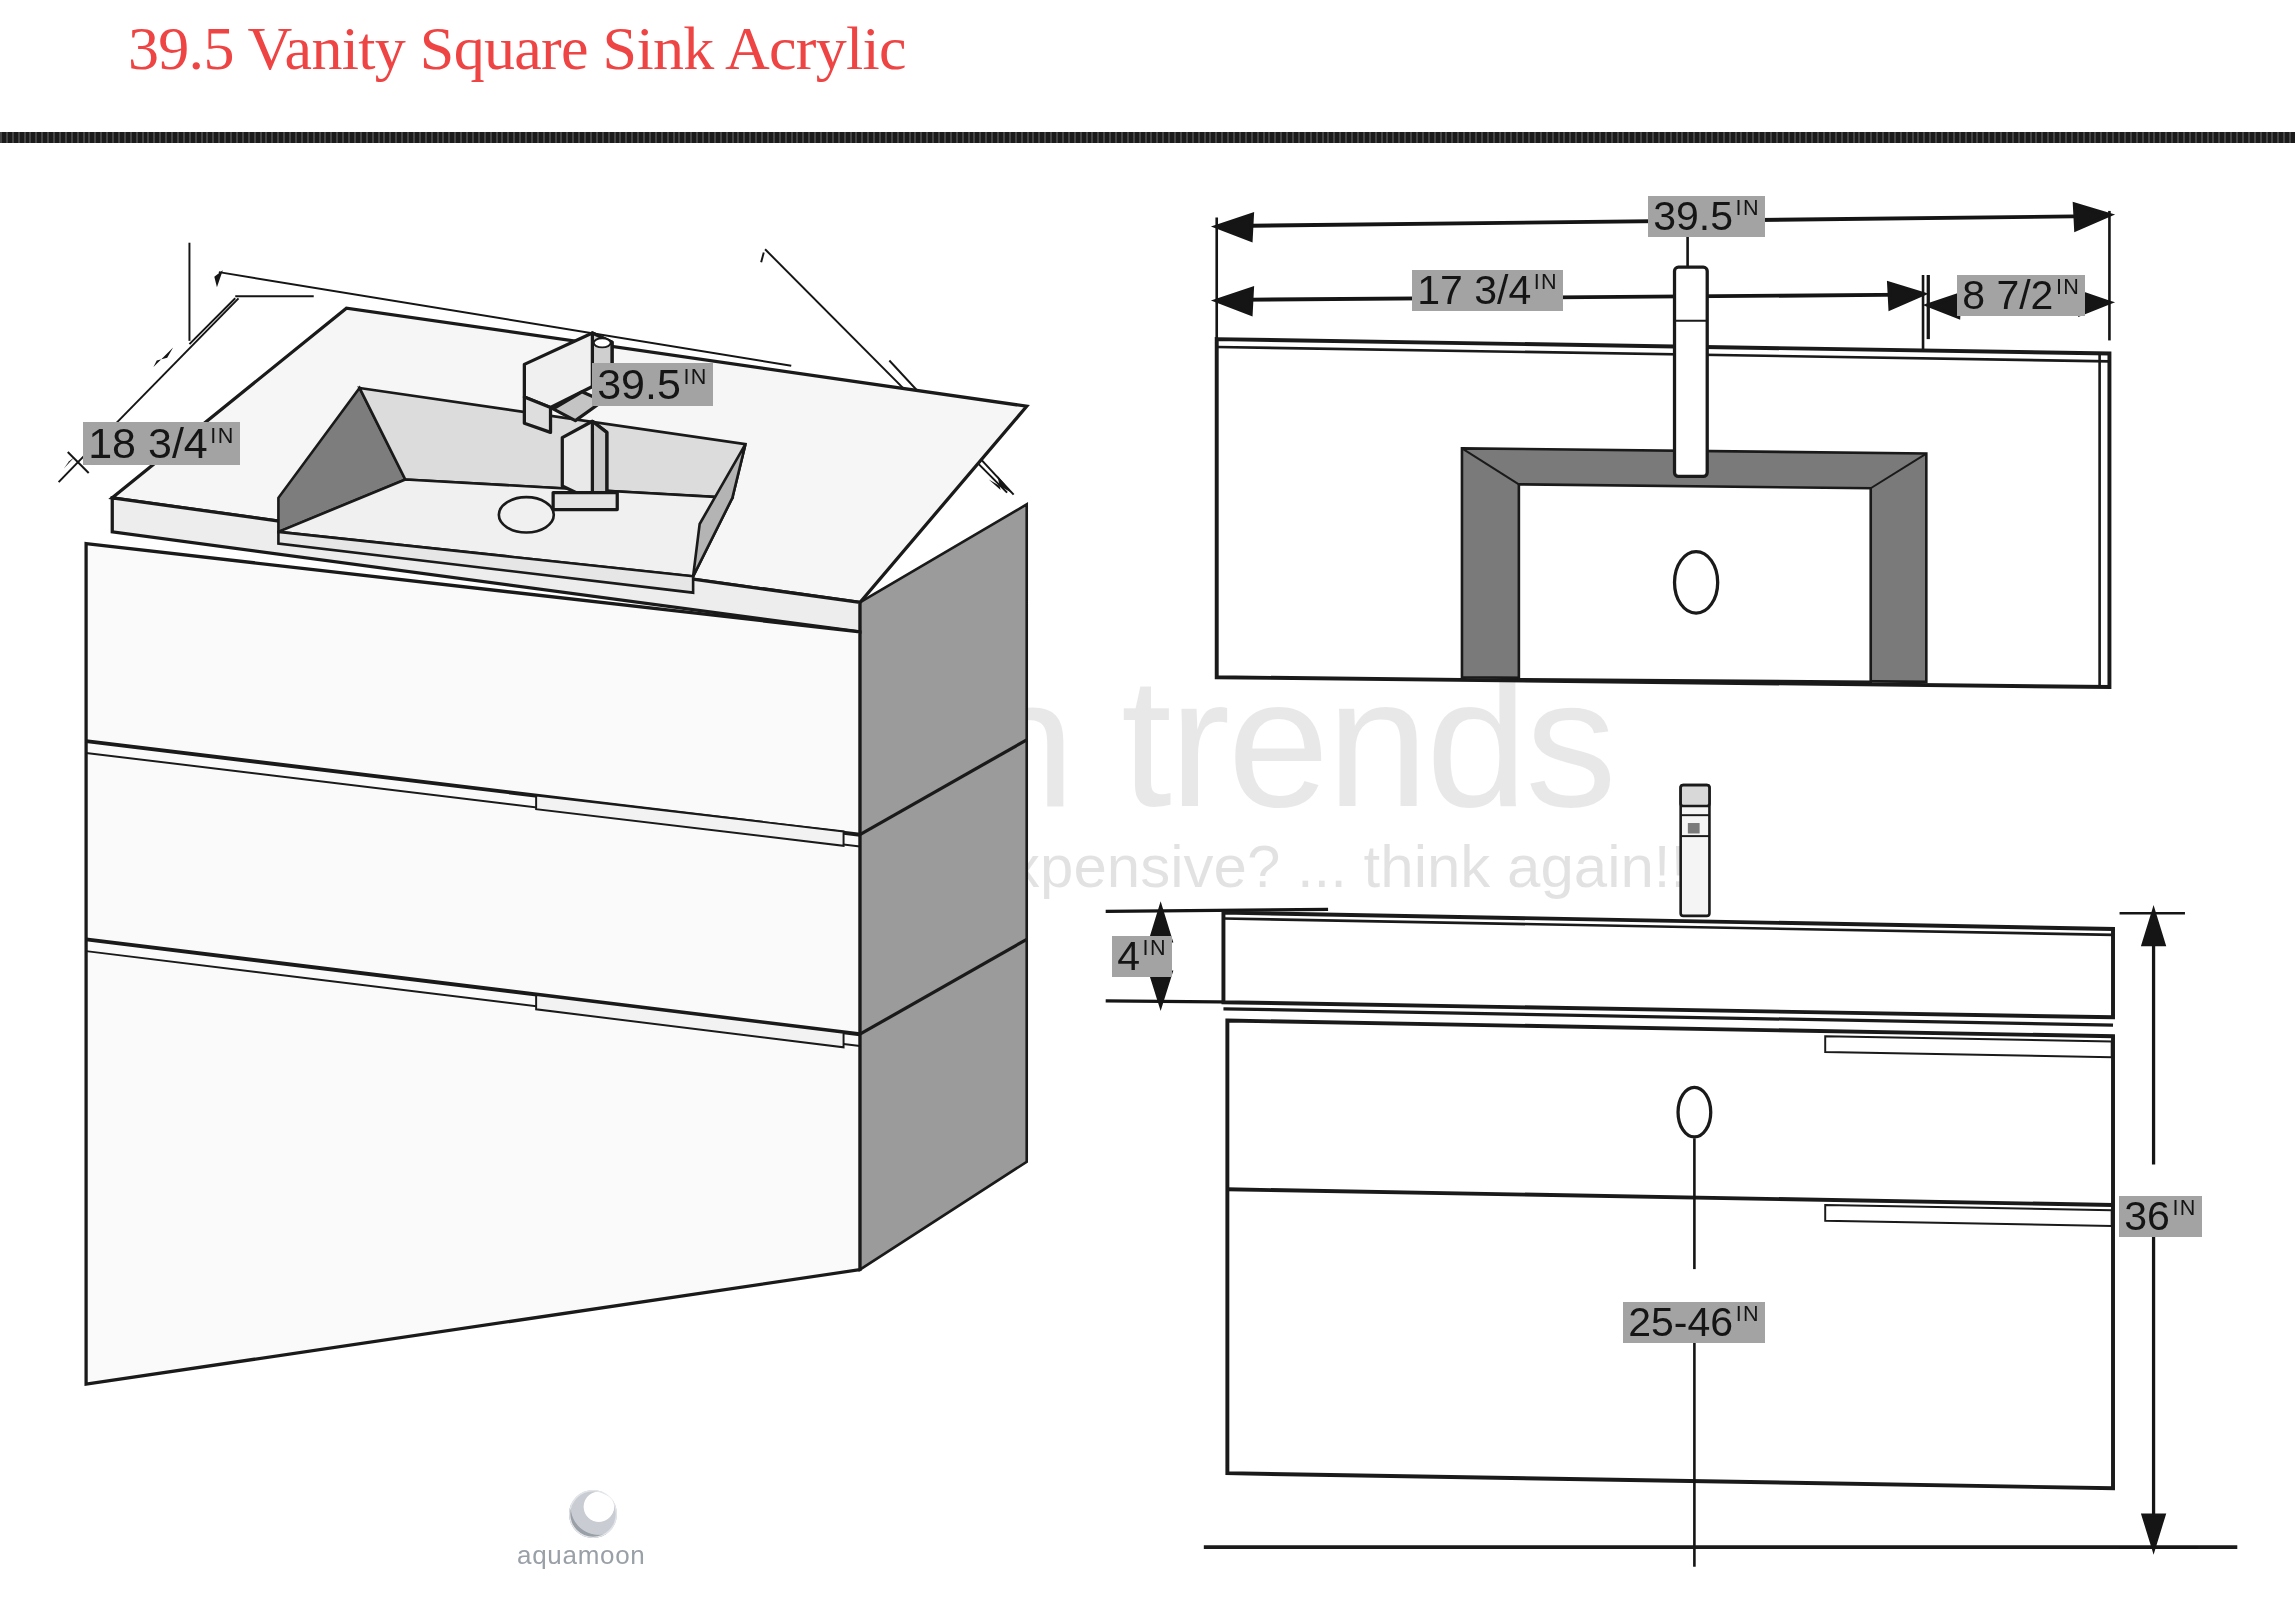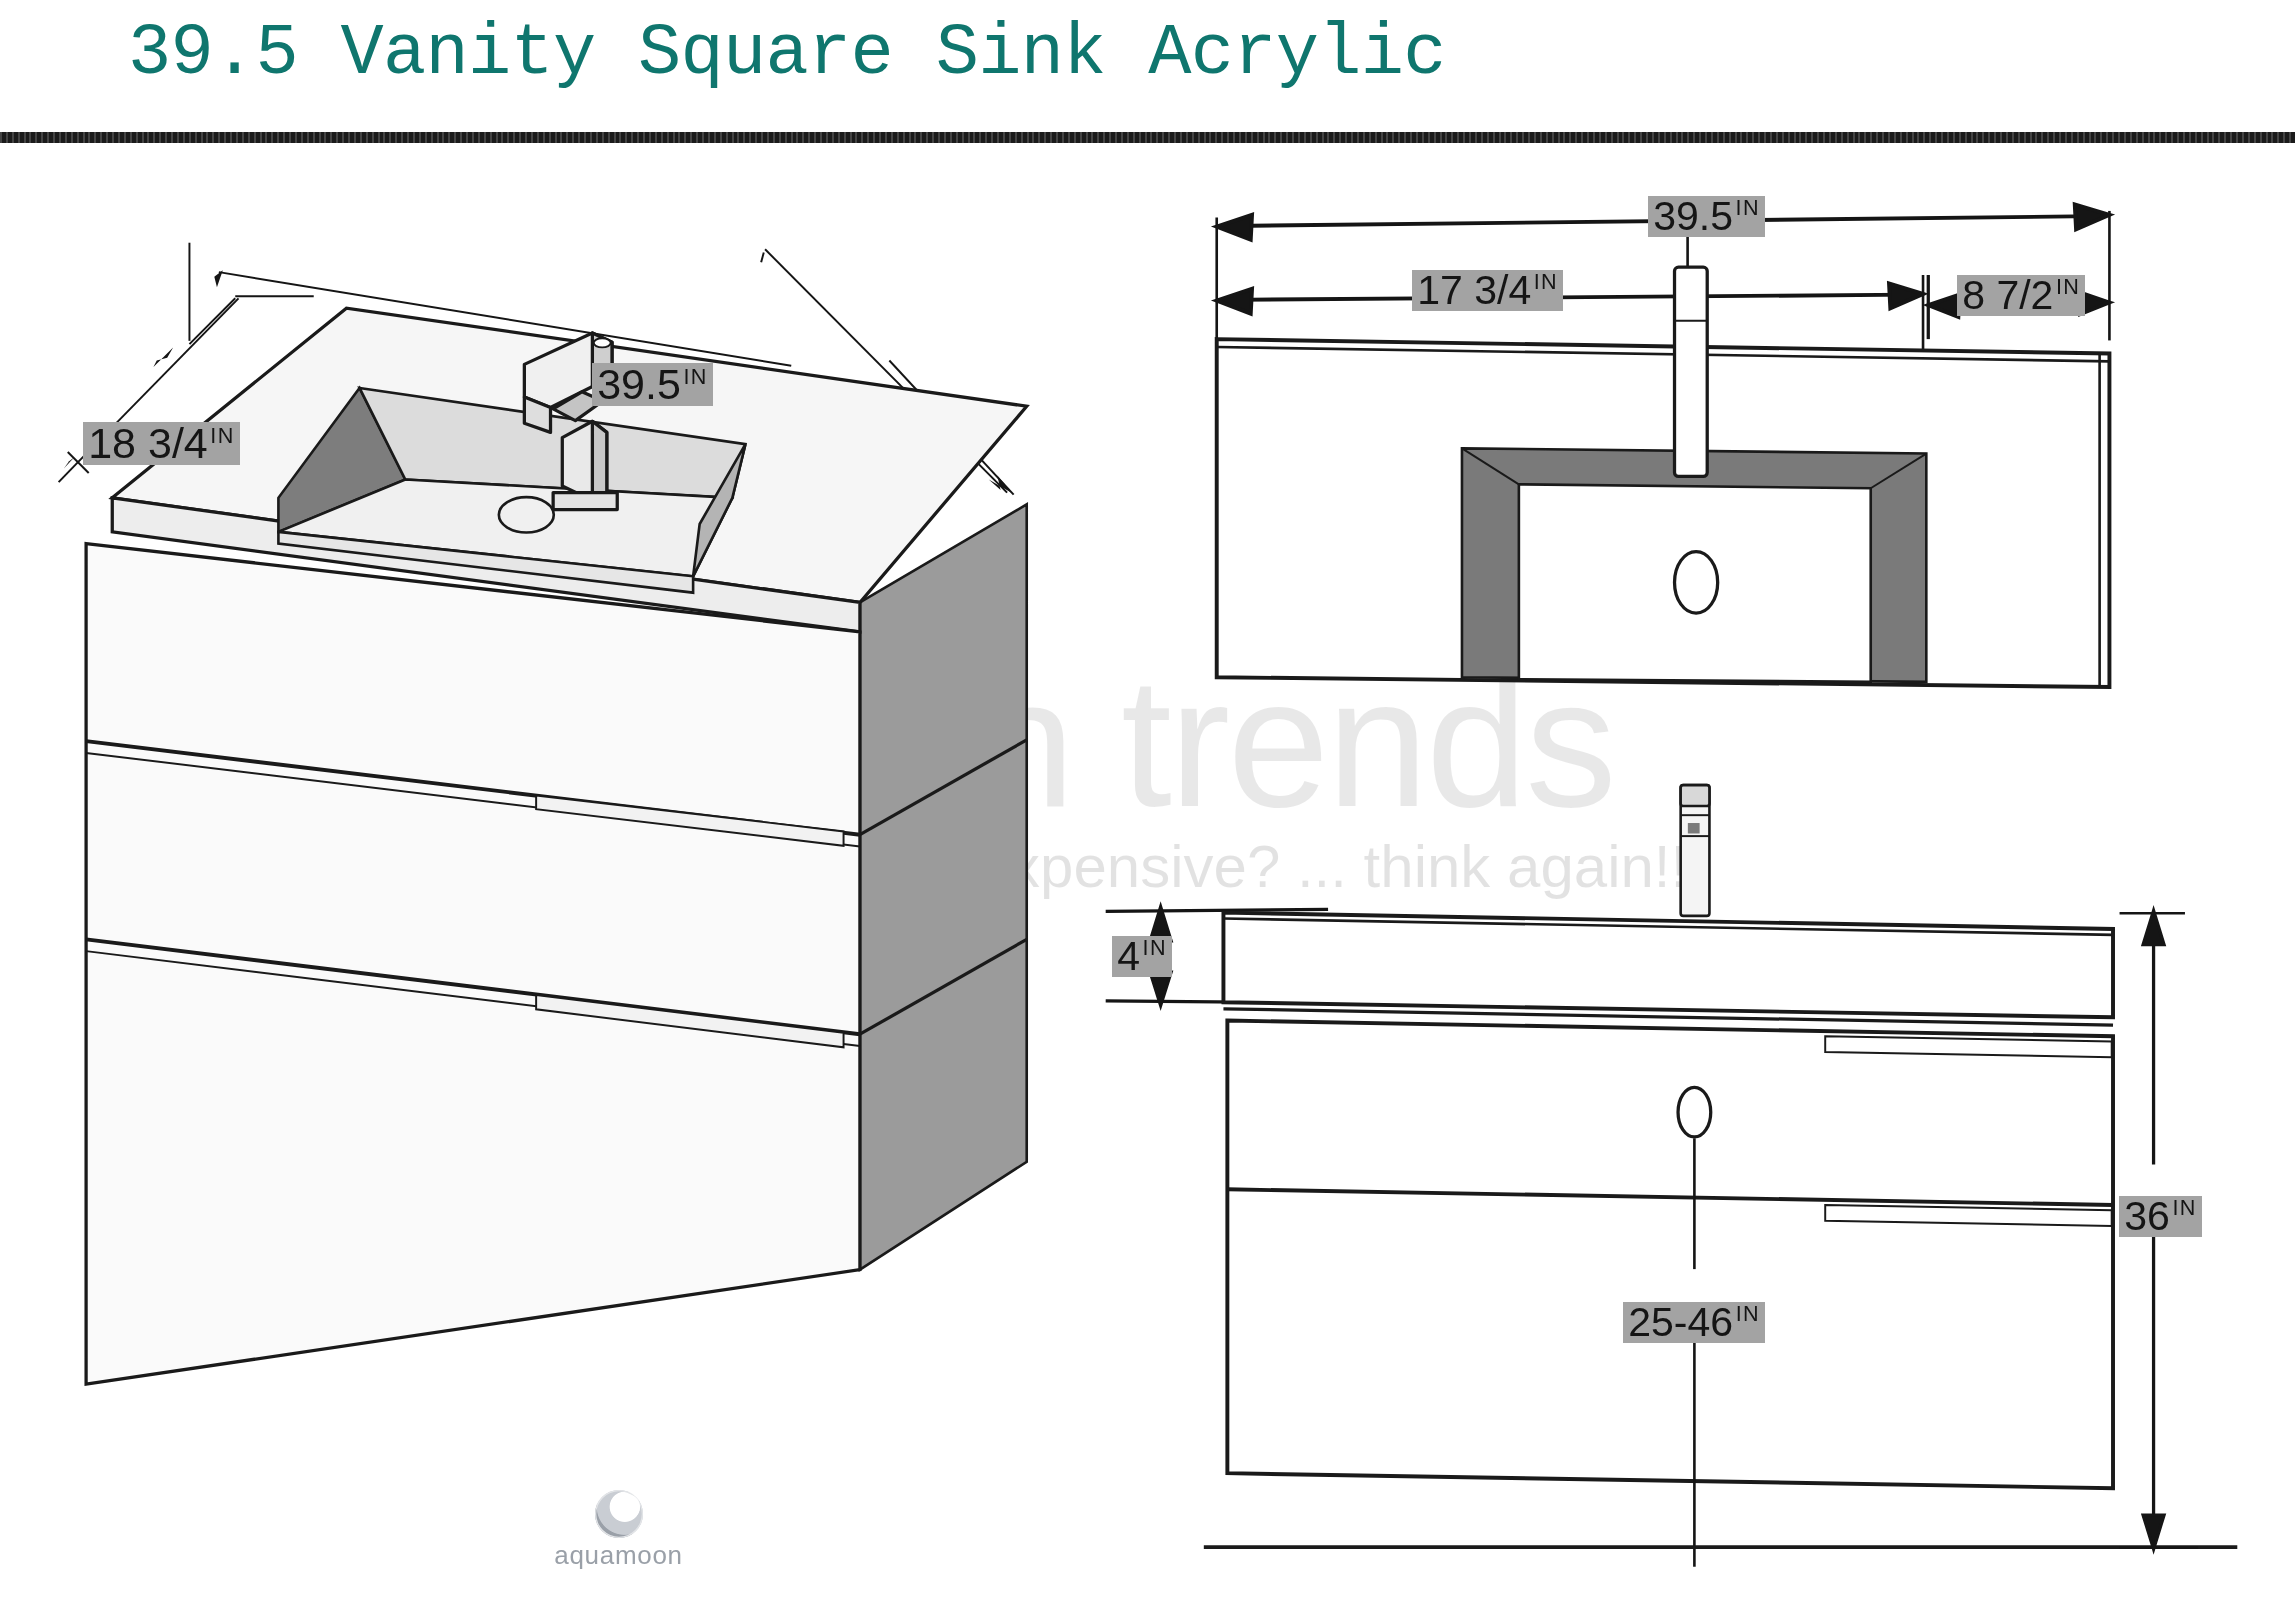--- a/index.html
+++ b/index.html
@@ -16,26 +16,26 @@
   }
 
   
   #header {
     position: absolute; left: 0; top: 0;
     width: 2295px; height: 147px;
   }
   #title {
     position: absolute;
     left: 128px; top: 13px;
-    font-size: 72px;
+    font-size: 62px;
     font-weight: 400;
     letter-spacing: -0.7px;
-    color: #0f766e;
+    color: #ef4444;
     white-space: nowrap;
-    font-family: Liberation Mono, monospace;
+    font-family: Liberation Serif, serif;
   }
   #header-rule {
     position: absolute;
     left: 0; top: 132px;
     width: 2295px; height: 10.5px;
     background: #1b1b1b;
   }
   #header-rule::after{
     content:"";
     position:absolute; left:0; top:0; width:100%; height:100%;
@@ -110,23 +110,23 @@
   svg { position: absolute; left: 0; top: 0; overflow: visible; }
 
   
   #footer {
     position: absolute;
     left: 0; top: 1485px;
     width: 2295px; height: 137px;
   }
   #aqua-logo {
     position: absolute;
-    left: 543px; top: 5.2px;
+    left: 517px; top: 5.2px;
     width: 151px; height: 92px;
-    text-align: center;
+    text-align: left;
   }
   #aqua-mark {
     width: 48px; height: 48px;
     margin: 0 auto 3.9px auto;
     border-radius: 50%;
     background: radial-gradient(circle at 62% 35%, #ffffff 0 34%, #c9cdd3 36% 64%, #9aa0a8 66% 100%);
     box-shadow: inset 0 0 0 1.3px #e3e5e8;
     position: relative;
   }
   #aqua-mark::after{

